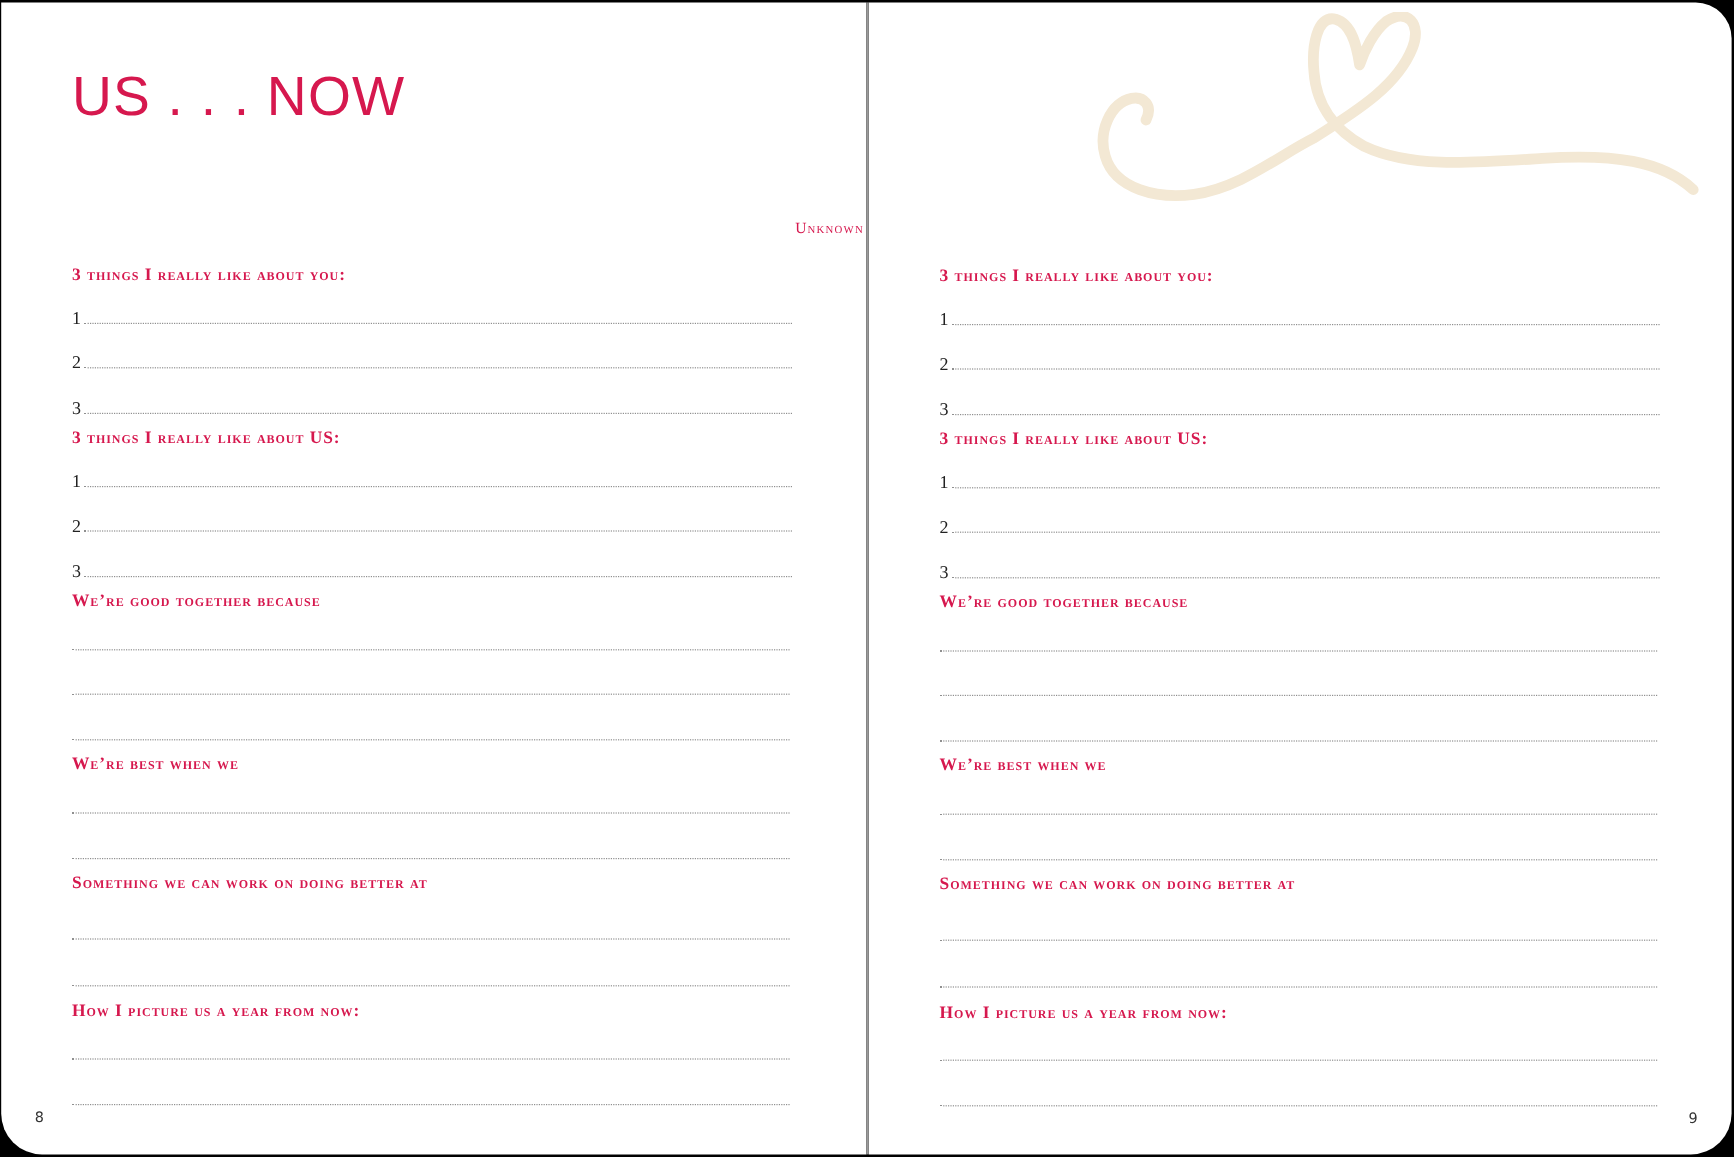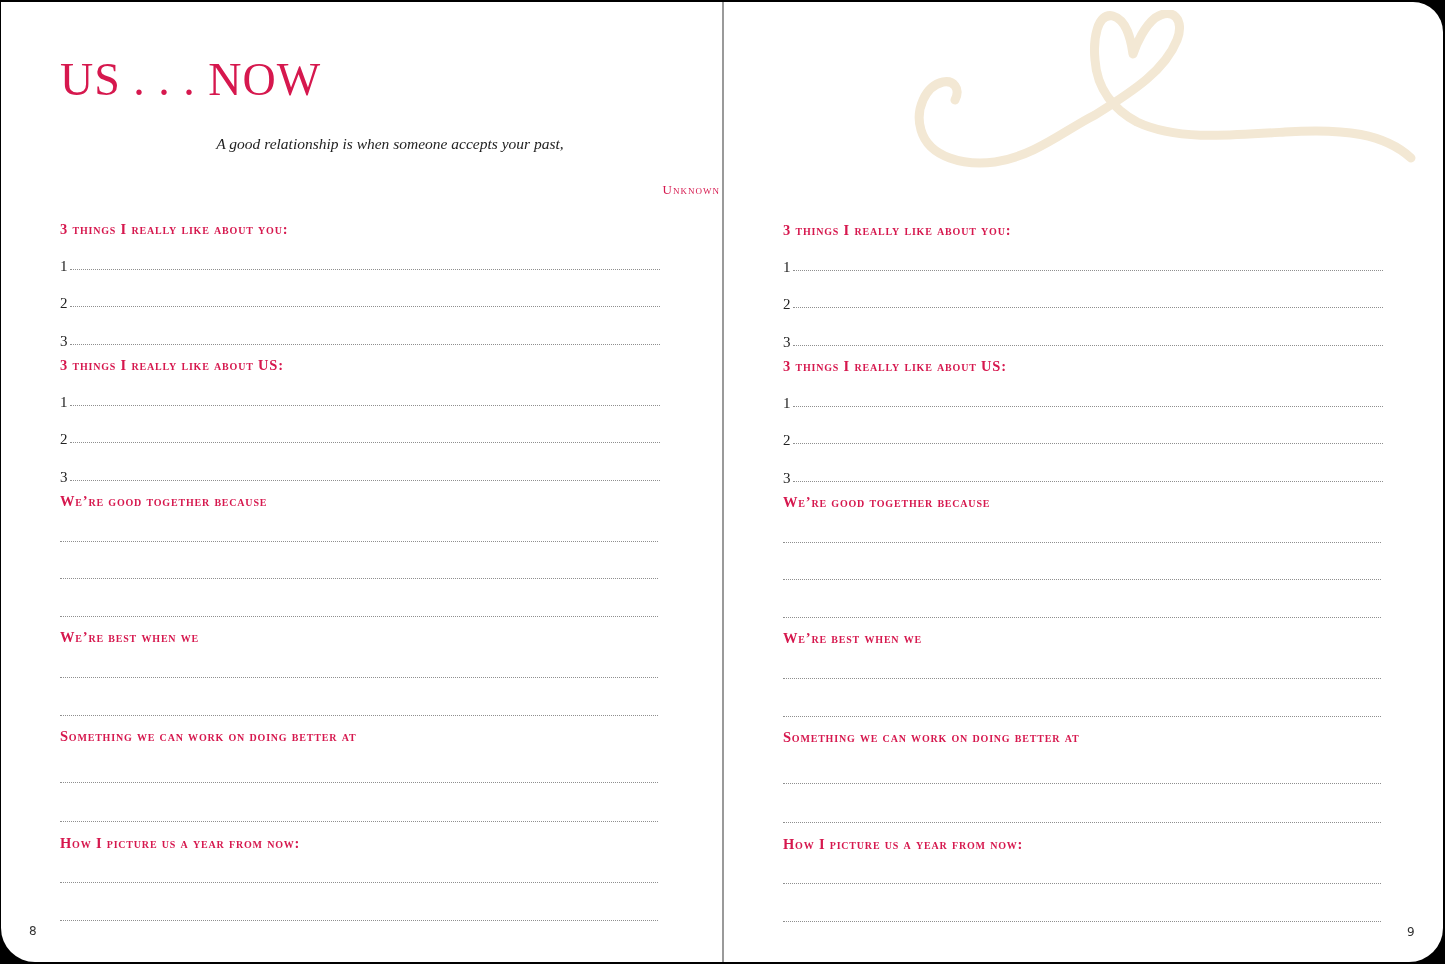--- a/index.html
+++ b/index.html
@@ -1,40 +1,39 @@
 <!DOCTYPE html>
 <html><head>
   <meta charset="utf-8">
   <style>
     html, body { margin: 0; padding: 0; }
     body { width: 1445px; height: 964px; background: #000; position: relative; overflow: hidden; font-family: "Liberation Serif", "DejaVu Serif", serif; }
     .page-left { position: absolute; left: 0; top: 0; width: 721px; height: 960px; border-radius: 0 0 0 34px; background: #fff; }
     .page-right { position: absolute; left: 723px; top: 0; width: 719px; height: 960px; border-radius: 0 30px 34px 0; background: #fff; }
     .spread-bg { position:absolute; left:0; top:0; width:1442px; height:960px; background:#000; }
     .gutter { position: absolute; left: 721px; top: 0; width: 2px; height: 960px; background: #9a9a9a; }
-    .title { position: absolute; left: 60px; top: 52px; font-family: Liberation Serif, serif; font-weight: normal; font-size: 46px; color: #d6184e; letter-spacing: 1px; margin: 0; line-height: 56px; }
+    .title { position: absolute; left: 60px; top: 52px; font-family: Liberation Sans, sans-serif; font-weight: normal; font-size: 46px; color: #d6184e; letter-spacing: 1px; margin: 0; line-height: 56px; }
     .quote { position: absolute; left: 60px; width: 660px; top: 132px; text-align: center; font-style: italic; font-size: 15.5px; line-height: 24px; color: #222; }
     .attrib { position: absolute; left: 60px; width: 660px; top: 182px; text-align: right; font-size: 13px; letter-spacing: 1px; color: #d6184e; font-variant: small-caps; }
     .heading { position: absolute; font-weight: bold; font-size: 14.5px; color: #d6184e; font-variant: small-caps; letter-spacing: 0.8px; line-height: 16px; white-space: nowrap; }
     .line { position: absolute; height: 0; border-bottom: 1px dotted #8f8f8f; }
     .num { position: absolute; font-size: 15px; color: #222; line-height: 16px; }
     .pagenum { position: absolute; font-family: "DejaVu Sans", sans-serif; font-size: 12px; color: #333; }
     .heart { position: absolute; left: 905px; top: 10px; width: 520px; height: 160px; }
   </style>
 </head>
 <body>
 
 <div class="spread-bg"></div>
 <div class="page-left" style="left:1px; top:2px;"></div>
 <div class="page-right" style="left:724px; top:2px;"></div>
 <div class="gutter" style="left:722px; top:2px;"></div>
 
 <h1 class="title">US . . . NOW</h1>
 <div class="quote">
-  <div>A good relationship is when someone accepts your past,</div>
 </div>
 <div class="attrib">Unknown</div>
 
 <div class="heading" style="left:60px; top:221px;">3 things I really like about you:</div>
 <span class="num" style="left:60px; top:258px;">1</span>
 <div class="line" style="left:70px; width:590px; top:269px;"></div>
 <span class="num" style="left:60px; top:295px;">2</span>
 <div class="line" style="left:70px; width:590px; top:306px;"></div>
 <span class="num" style="left:60px; top:333px;">3</span>
 <div class="line" style="left:70px; width:590px; top:344px;"></div>

